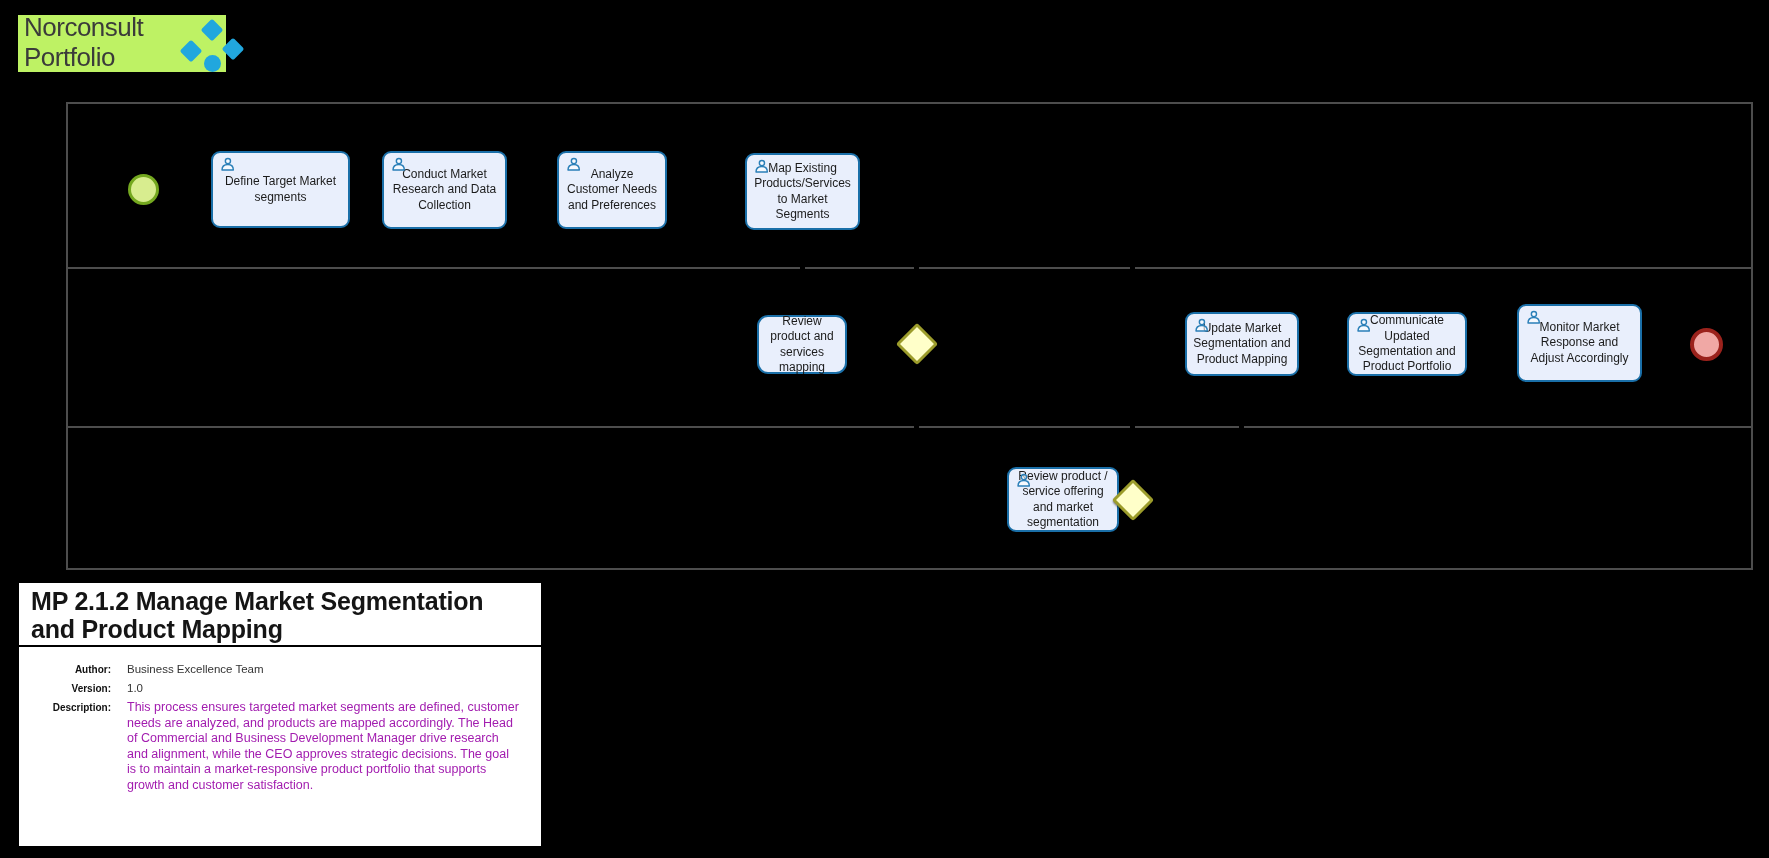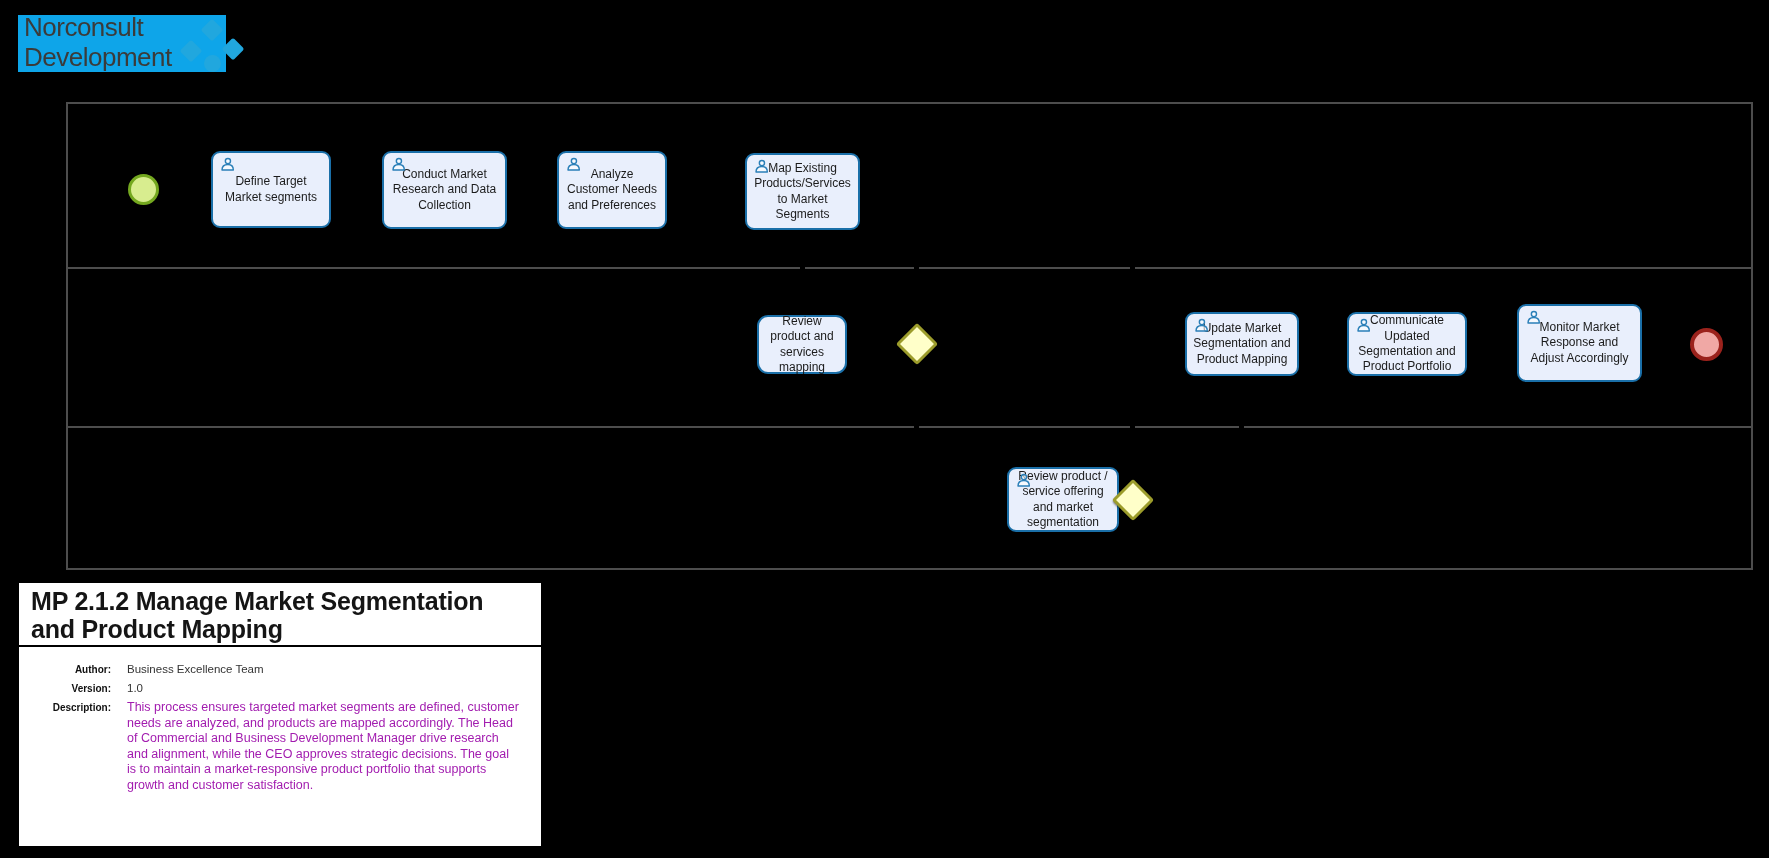--- a/index.html
+++ b/index.html
@@ -1,20 +1,20 @@
 <!DOCTYPE html>
 <html style="--background: #000000; --lane-border: #4D4D4D; --task-fill: #E9EFFC; --task-border: #1A6FA8; --icon-blue: #2A7FB8; --gateway-fill: #FFFFC9; --gateway-border: #9C9C2B; --start-fill: #D8ED8F; --start-border: #74A81F; --end-fill: #F0A8A5; --end-border: #9B221C; --brand-blue: #21A7DE; --logo-text: #3B3B3A;"><head>
 <meta charset="utf-8">
 <style>
   html,body{margin:0;padding:0;background:#000;}
   #stage{position:relative;width:1769px;height:858px;background:var(--background);
          font-family:"Liberation Sans","DejaVu Sans",sans-serif;overflow:hidden;}
 
   
-  .logo{position:absolute;left:18px;top:15px;width:208px;height:57px;background:#0ea5e9;}
+  .logo{position:absolute;left:18px;top:15px;width:208px;height:57px;background:#bef264;}
   .logo-text{position:absolute;left:6px;top:-3px;color:var(--logo-text);
              font-size:26px;line-height:30px;letter-spacing:-0.5px;}
   .logo-mark{position:absolute;left:0;top:0;width:208px;height:57px;}
   .lm{position:absolute;background:var(--brand-blue);}
   .lm.d{width:16px;height:16px;border-radius:2px;transform:rotate(45deg);}
   .lm.d1{left:186px;top:7px;}
   .lm.d2{left:165px;top:28px;}
   .lm.d3{left:207px;top:26px;}
   .lm.c1{left:186px;top:40px;width:17px;height:17px;border-radius:50%;}
 
@@ -27,21 +27,21 @@
   .flow-notch{position:absolute;width:5px;height:8px;background:var(--background);}
 
   
   .task{position:absolute;background:var(--task-fill);border:2.5px solid var(--task-border);
         border-radius:9px;box-sizing:border-box;display:flex;align-items:center;justify-content:center;
         text-align:center;color:#1b1b1b;font-size:12px;line-height:1.28;
         box-shadow:1.5px 2px 3px rgba(0,0,0,.55);padding:3px 5px;}
   .task .task-label{display:block;}
   .user-icon{position:absolute;left:6px;top:4px;width:17px;height:15px;}
   .user-icon circle,.user-icon path{stroke:var(--icon-blue);stroke-width:1.7;fill:rgba(255,255,255,.6);}
-  .t-define{left:143px;top:47px;width:120px;height:77px;align-items:center;}
+  .t-define{left:143px;top:47px;width:139px;height:77px;align-items:center;}
   .t-conduct{left:314px;top:47px;width:125px;height:78px;}
   .t-analyze{left:489px;top:47px;width:110px;height:78px;}
   .t-map{left:677px;top:49px;width:115px;height:77px;}
   .t-review1{left:689px;top:211px;width:90px;height:59px;border-radius:11px;}
   .t-update{left:1117px;top:208px;width:114px;height:64px;}
   .t-communicate{left:1279px;top:208px;width:120px;height:64px;}
   .t-monitor{left:1449px;top:200px;width:125px;height:78px;}
   .t-review2{left:939px;top:363px;width:112px;height:65px;}
 
   .event{position:absolute;border-radius:50%;box-sizing:border-box;}
@@ -69,21 +69,21 @@
   .info-value.desc{font-size:12.5px;line-height:15.5px;color:#a21caf;width:392px;margin-top:-1px;}
 </style>
 </head>
 <body>
 
 <div id="stage">
 
   <div class="logo">
     <div class="logo-text">
       <div>Norconsult</div>
-      <div>Development</div>
+      <div>Portfolio</div>
     </div>
     <div class="logo-mark">
       <span class="lm d d1"></span>
       <span class="lm d d2"></span>
       <span class="lm d d3"></span>
       <span class="lm c1"></span>
     </div>
   </div>
 
   <div class="pool">

